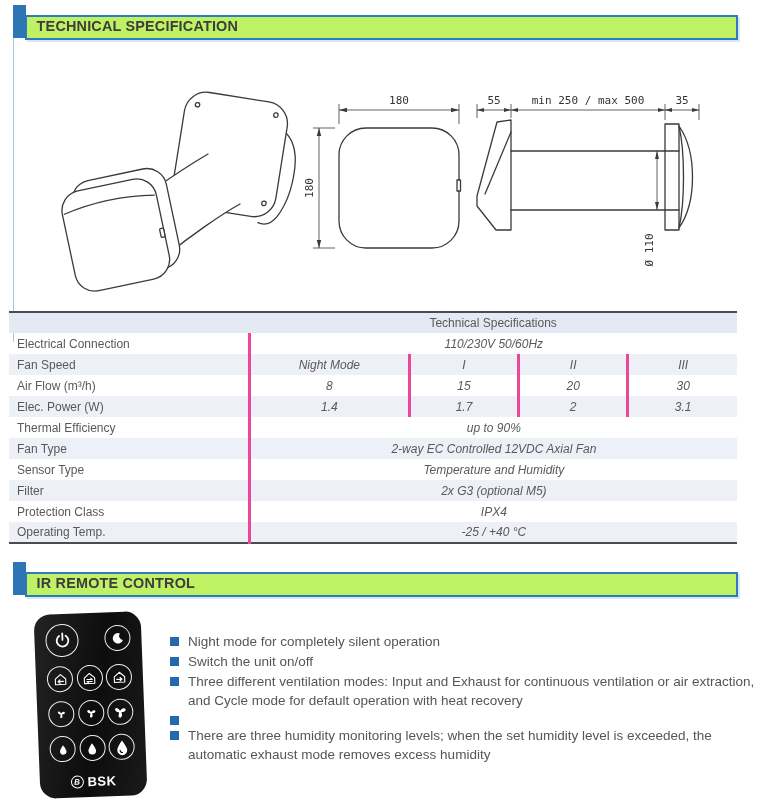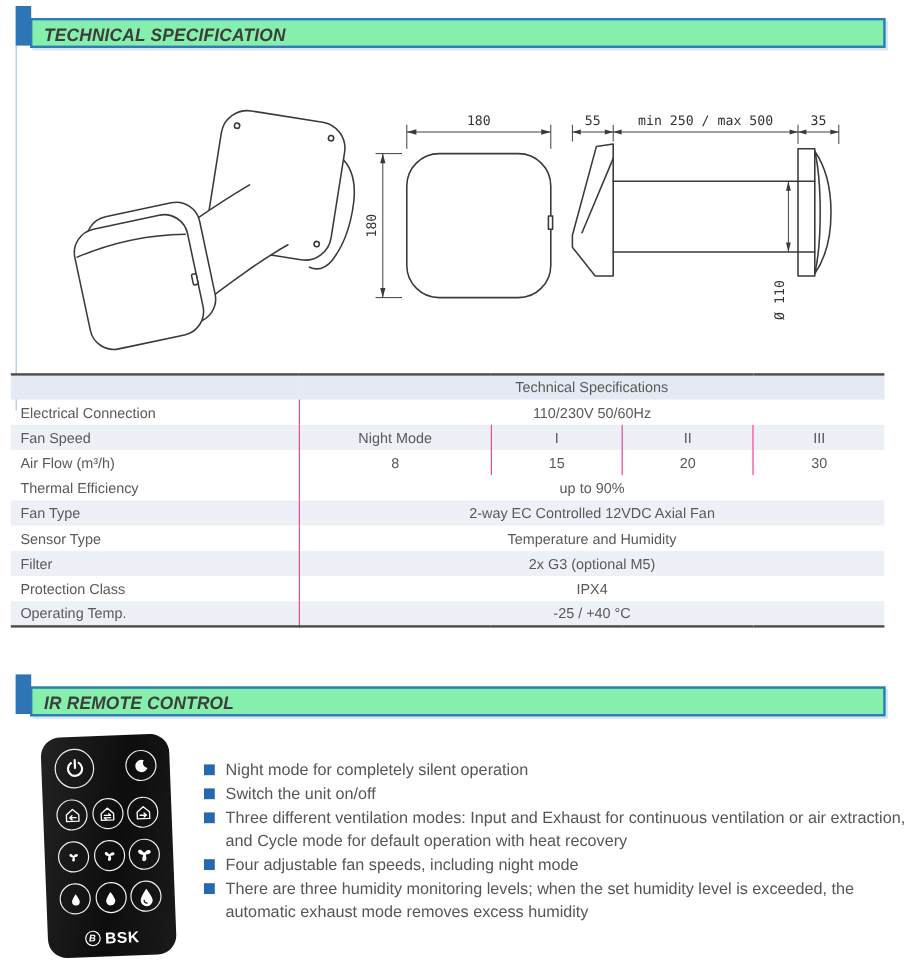--- a/index.html
+++ b/index.html
@@ -10,23 +10,23 @@
     font-family:"Liberation Sans", sans-serif;
     color:#595959;
     overflow:hidden;
   }
 
   
   .section-header { position:absolute; left:13px; width:725px; height:42px; }
   .accent-square { position:absolute; left:0; top:0; width:13px; height:33px; background:#2e75b6; z-index:2; }
   .title-box {
     position:absolute; left:12px; top:10px; right:0; height:25px;
-    border:2px solid #2e7bbf; background:#86efac;
+    border:2px solid #2e7bbf; background:#bef264;
     box-shadow:2px 2px 0 #d9e6f3;
-    display:flex; align-items:flex-end;font-style:italic;
+    display:flex; align-items:flex-start;
   }
   .title-text {
     font-size:15px; font-weight:bold; color:#3d3d3d;
     padding-left:10px; letter-spacing:0.2px; white-space:nowrap;
     transform:scaleX(0.96); transform-origin:left center;
   }
 
   
   .drawing-area {
     position:absolute; left:13px; top:38px; width:725px; height:304px;
@@ -43,21 +43,21 @@
   .spec-table {
     position:absolute; left:9px; top:311px; width:728px;
     border-collapse:collapse; table-layout:fixed;
     font-size:12px; color:#595959;
     border-top:2px solid #4c4c4c; border-bottom:2px solid #4c4c4c;
   }
   .spec-table td { height:21px; padding:1px 8px; vertical-align:middle; }
   .spec-table td.val { text-align:center; padding:3px 4px; }
   .spec-table tr.shaded { background:#edf0f7; }
   .spec-table tr.thead-row { background:#e4e9f3; }
-  .spec-table td.div { border-left:1px solid #ec4899; }
+  .spec-table td.div { border-left:3px solid #ec4899;font-style:italic; }
 
   
   .remote {
     position:absolute; left:37px; top:613px; width:107px; height:184px;
     background:linear-gradient(100deg,#232323 0%, #0d0d0d 55%, #1a1a1a 100%);
     border-radius:16px; transform:rotate(-2.2deg);
     padding:10px 11px;
   }
   .rc-row { display:flex; justify-content:space-between; align-items:flex-start; }
   .rc-row + .rc-row { margin-top:9px; }
@@ -196,20 +196,27 @@
       <td class="val div">II</td>
       <td class="val div">III</td>
     </tr>
     <tr>
       <td>Air Flow (m³/h)</td>
       <td class="val div">8</td>
       <td class="val div">15</td>
       <td class="val div">20</td>
       <td class="val div">30</td>
     </tr>
+    <tr class="shaded">
+      <td>Elec. Power (W)</td>
+      <td class="val div">1.4</td>
+      <td class="val div">1.7</td>
+      <td class="val div">2</td>
+      <td class="val div">3.1</td>
+    </tr>
     <tr>
       <td>Thermal Efficiency</td>
       <td class="val div" colspan="4">up to 90%</td>
     </tr>
     <tr class="shaded">
       <td>Fan Type</td>
       <td class="val div" colspan="4">2-way EC Controlled 12VDC Axial Fan</td>
     </tr>
     <tr>
       <td>Sensor Type</td>
@@ -335,19 +342,18 @@
   <li>
     <span class="bullet-square"></span>
     <span>Switch the unit on/off</span>
   </li>
   <li>
     <span class="bullet-square"></span>
     <span>Three different ventilation modes: Input and Exhaust for continuous ventilation or air extraction, and Cycle mode for default operation with heat recovery</span>
   </li>
   <li>
     <span class="bullet-square"></span>
-    <span>Four adjustable fan speeds, including night mode</span>
   </li>
   <li>
     <span class="bullet-square"></span>
     <span>There are three humidity monitoring levels; when the set humidity level is exceeded, the automatic exhaust mode removes excess humidity</span>
   </li>
 </ul>
 
 </body></html>

